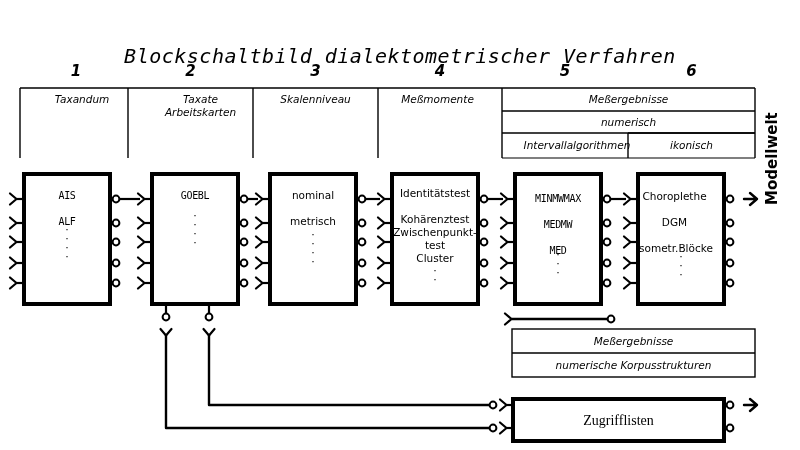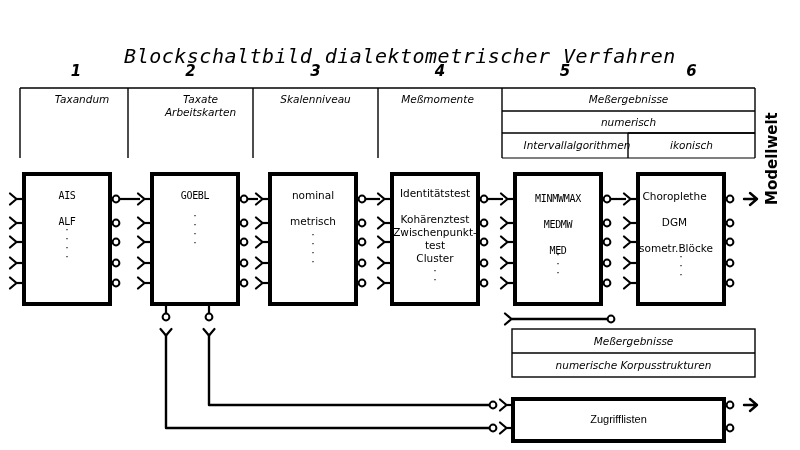--- a/index.html
+++ b/index.html
@@ -43,22 +43,22 @@
     font-family:"DejaVu Sans","Liberation Sans",sans-serif;
     font-size:15px;font-weight:700;white-space:nowrap;
   }
   .lowcell{
     position:absolute;text-align:center;
     font-family:"DejaVu Sans","Liberation Sans",sans-serif;
     font-style:italic;font-size:10.5px;
   }
   .zugriff{
     position:absolute;text-align:center;
-    font-family:Liberation Sans, sans-serif;
-    font-size:11px;
+    font-family:Liberation Serif, serif;
+    font-size:14px;
   }
 </style>
 </head>
 <body>
 
 <div id="stage">
 
   <svg viewBox="0 0 800 450">
     <defs>
 

